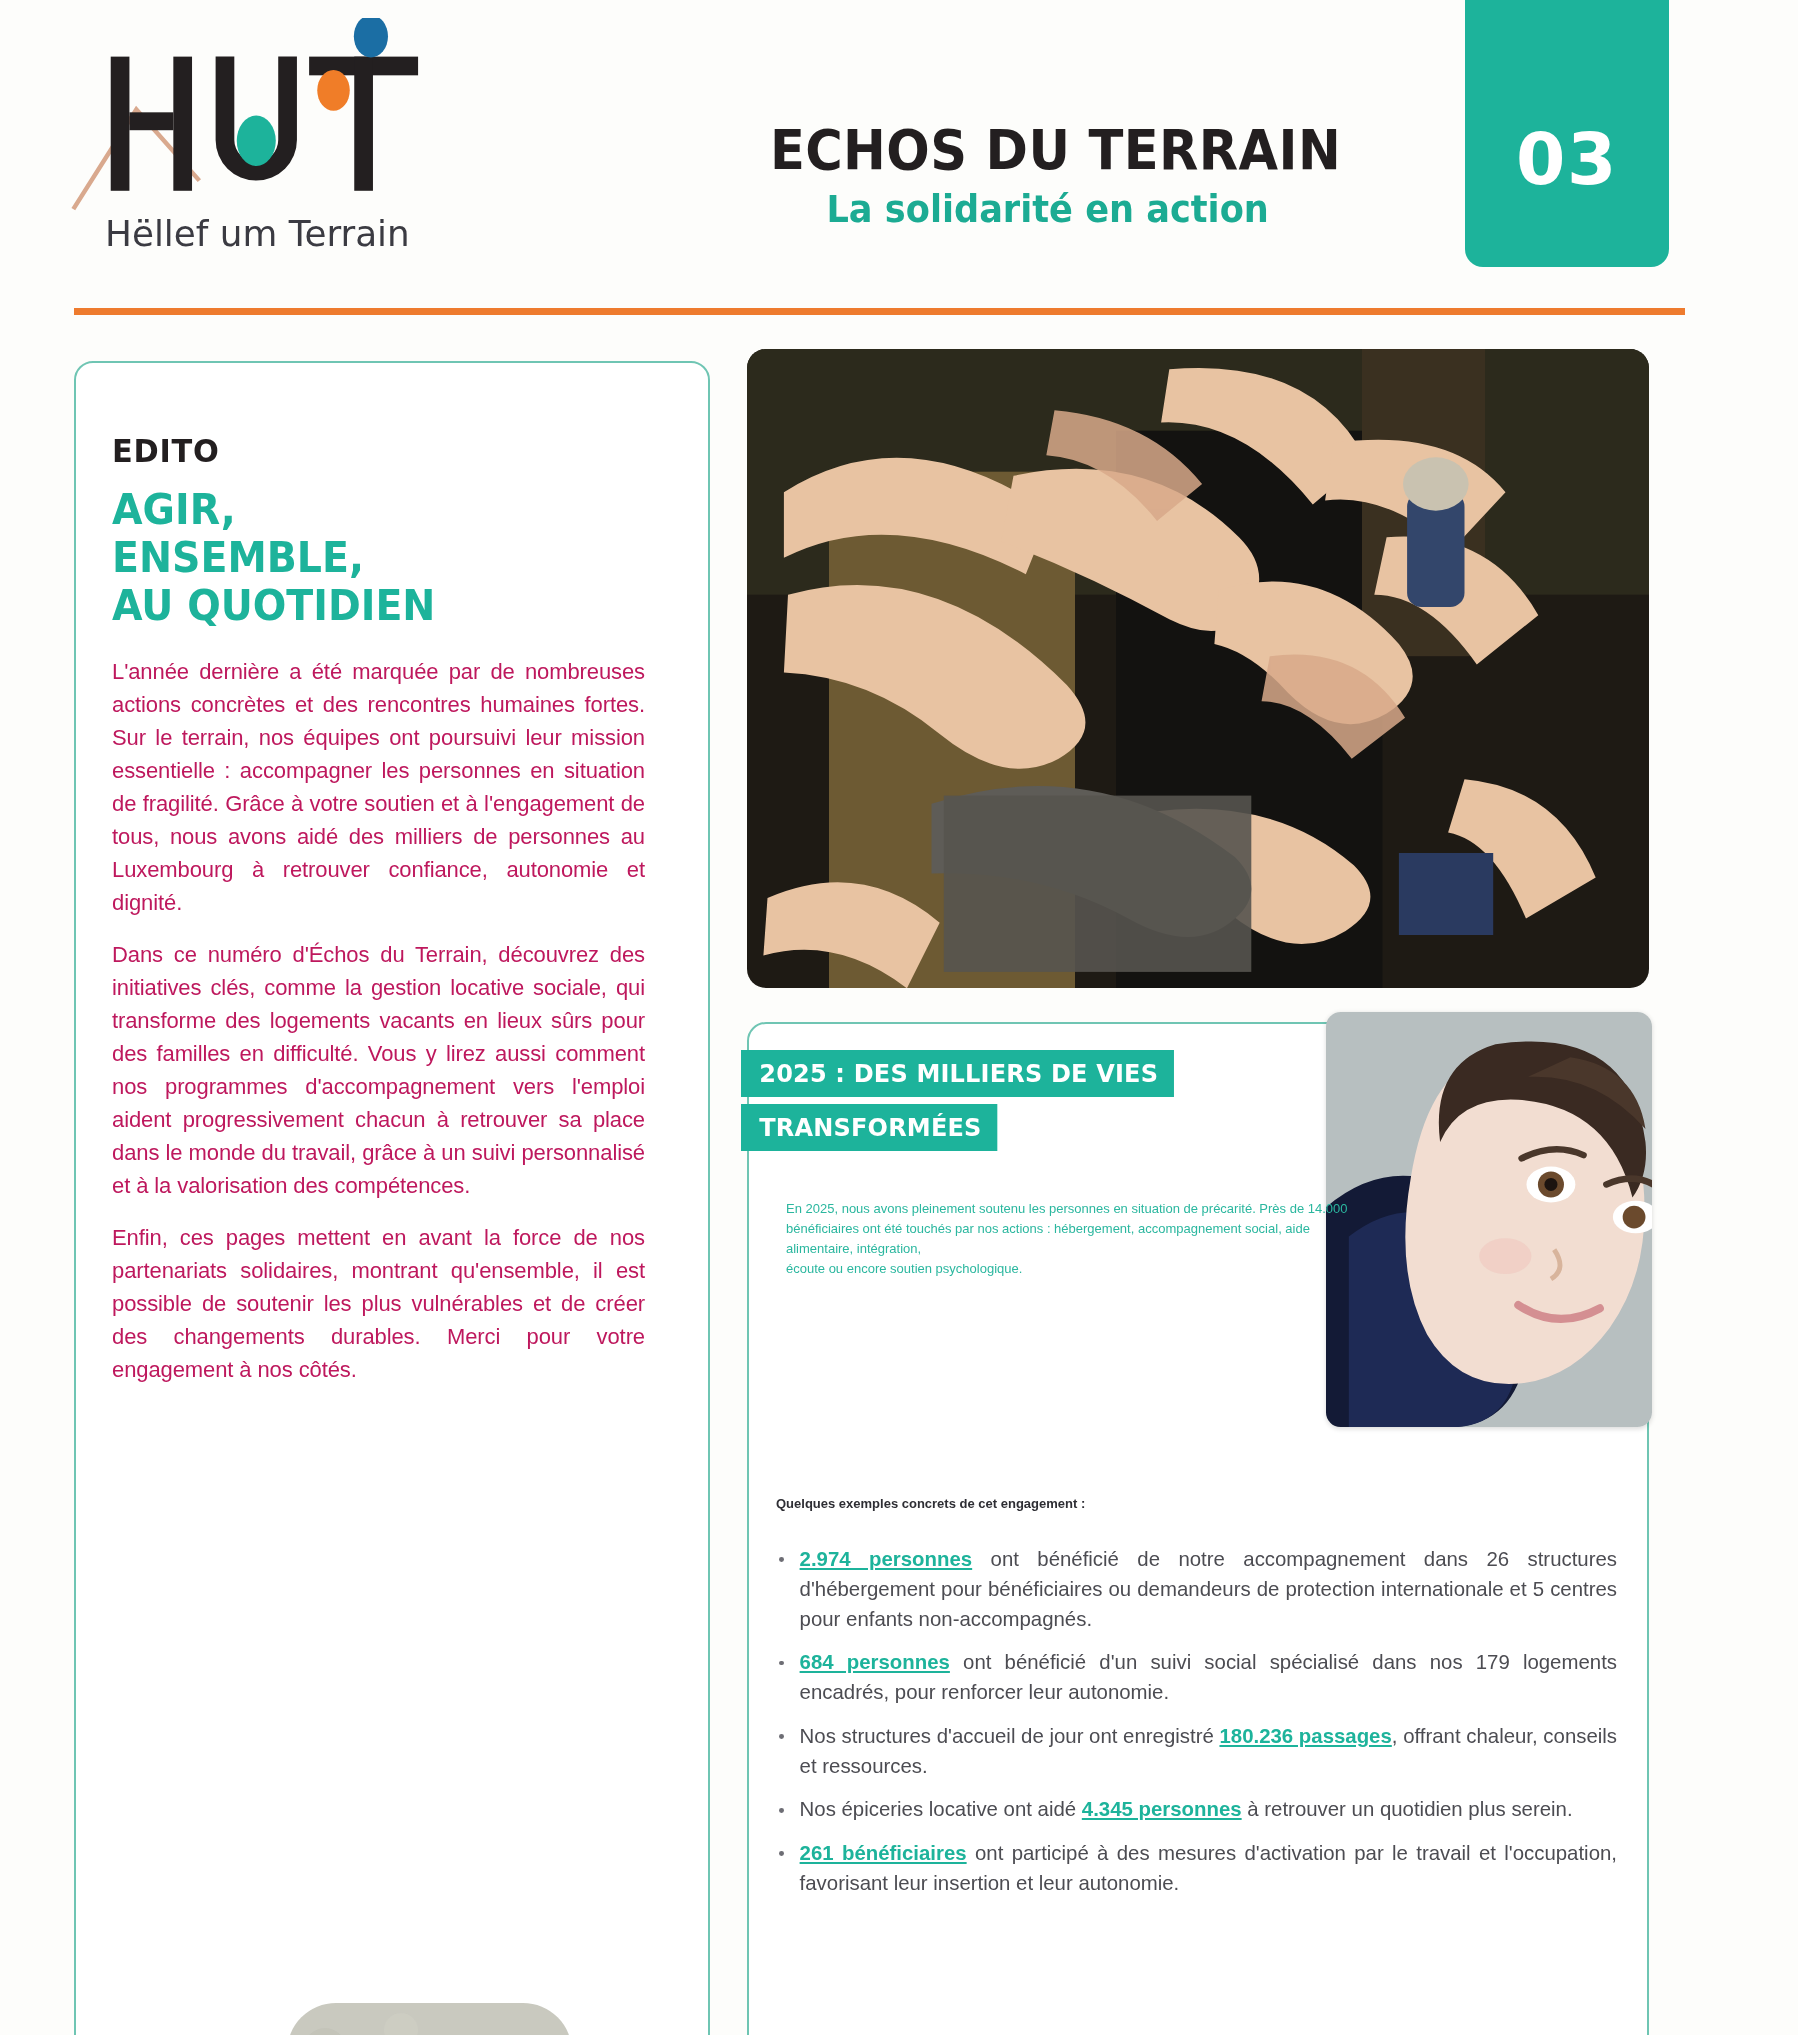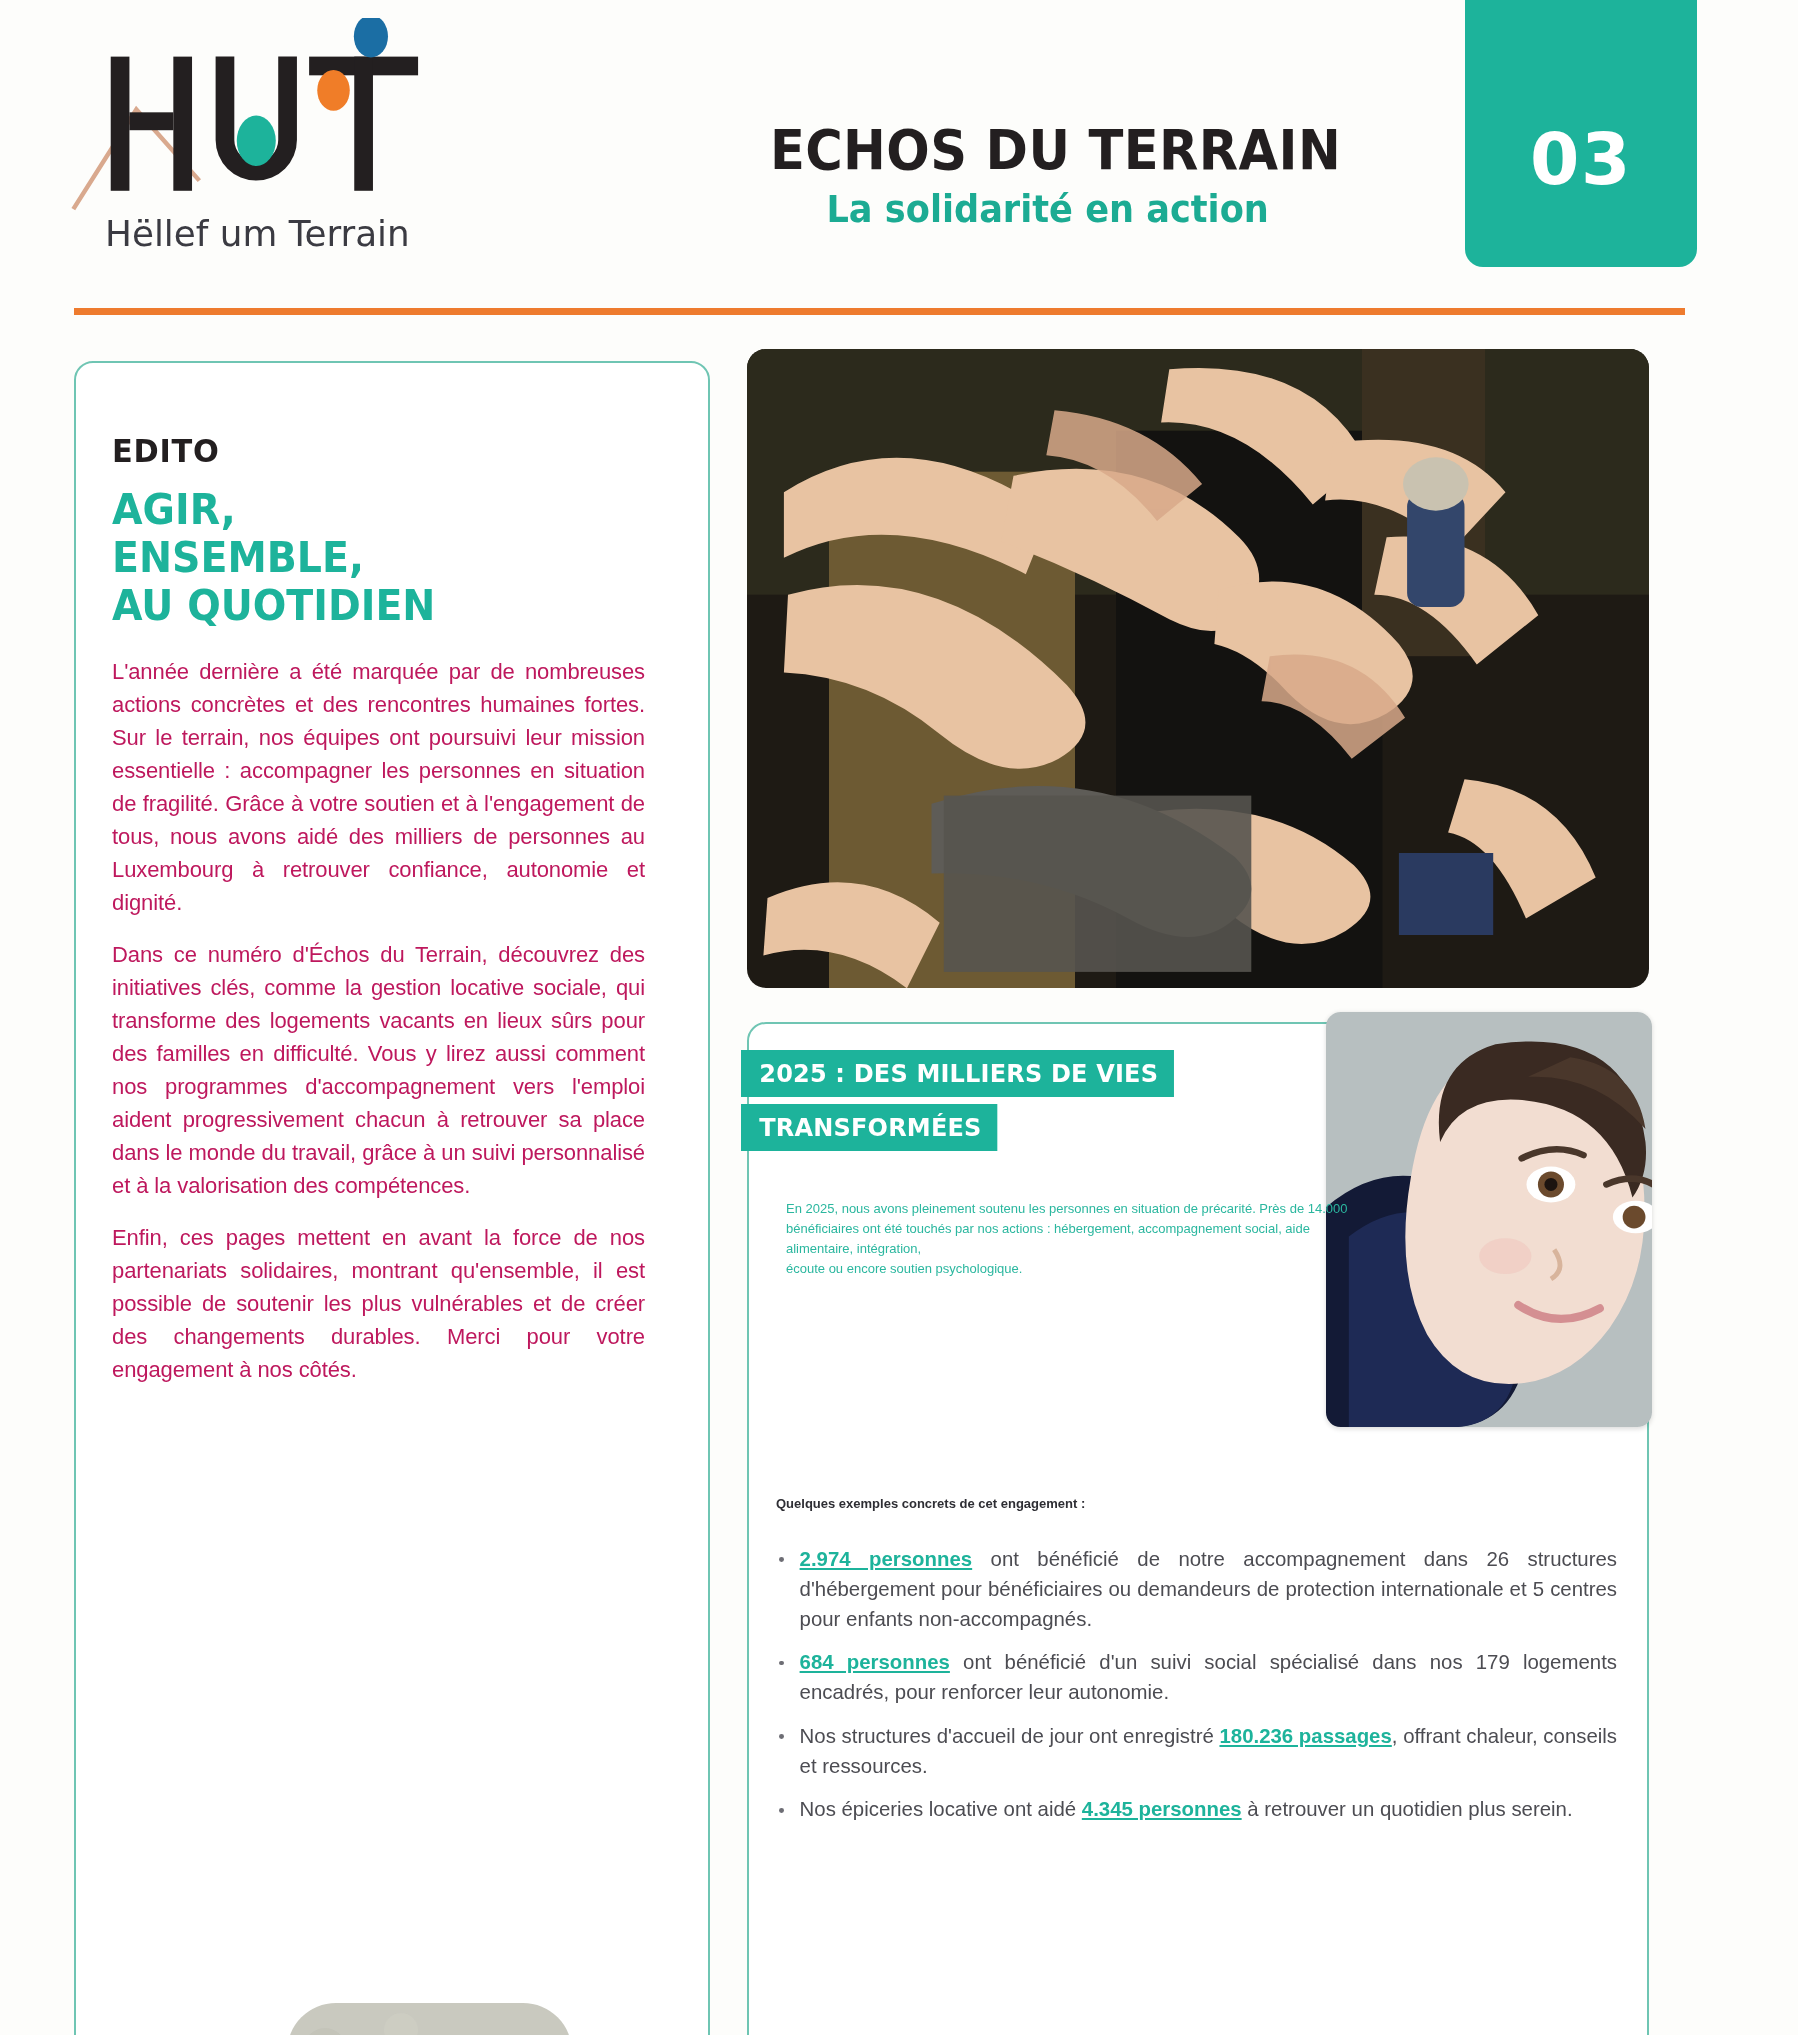--- a/index.html
+++ b/index.html
@@ -54,21 +54,21 @@
     color: #1cab93;
     line-height: 1.3;
     margin-top: 6.5px;
     transform: scaleX(0.95);
     transform-origin: right center;
   }
 
   .issue-tab {
     position: absolute;
     left: 1465px; top: 0;
-    width: 232px; height: 267px;
+    width: 204px; height: 267px;
     background: #1DB39B;
     border-bottom-left-radius: 18px;
     border-bottom-right-radius: 18px;
   }
   .issue-num {
     position: absolute;
     left: 0; right: 0;
     top: 118px;
     text-align: center;
     font-family: "DejaVu Sans", sans-serif;
@@ -392,18 +392,21 @@
       </div>
       <div class="bullet">
         <span></span><b>684 personnes</b><span> ont bénéficié d'un suivi social spécialisé dans nos 179 logements encadrés, pour renforcer leur autonomie.</span>
       </div>
       <div class="bullet">
         <span>Nos structures d'accueil de jour ont enregistré </span><b>180.236 passages</b><span>, offrant chaleur, conseils et ressources.</span>
       </div>
       <div class="bullet">
         <span>Nos épiceries locative ont aidé </span><b>4.345 personnes</b><span> à retrouver un quotidien plus serein.</span>
       </div>
+      <div class="bullet">
+        <span></span><b>261 bénéficiaires</b><span> ont participé à des mesures d'activation par le travail et l'occupation, favorisant leur insertion et leur autonomie.</span>
+      </div>
     </div>
 
   </div>
 
 </div>
 
 
 </body></html>

